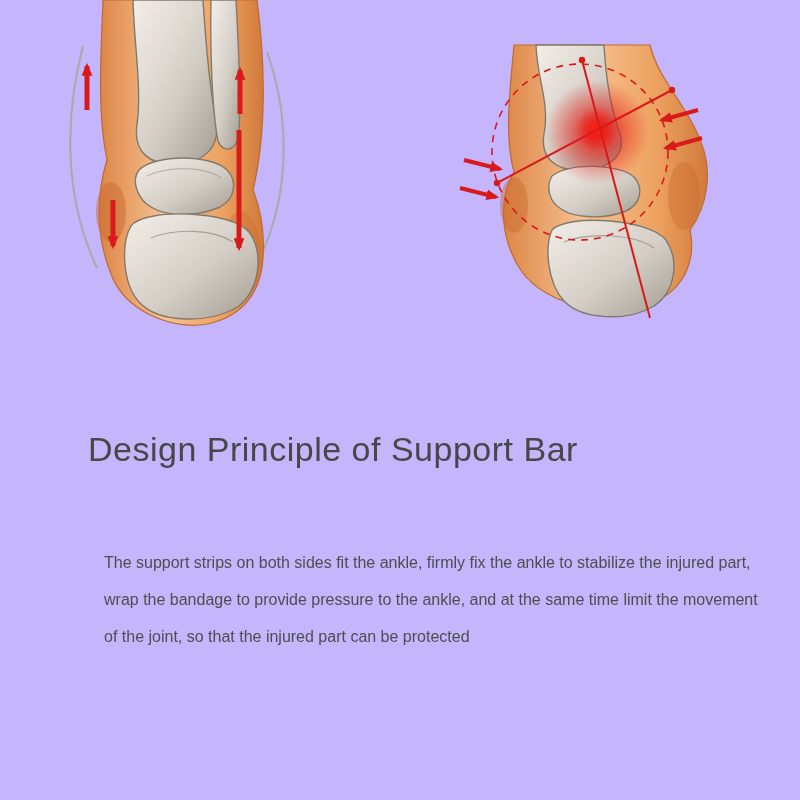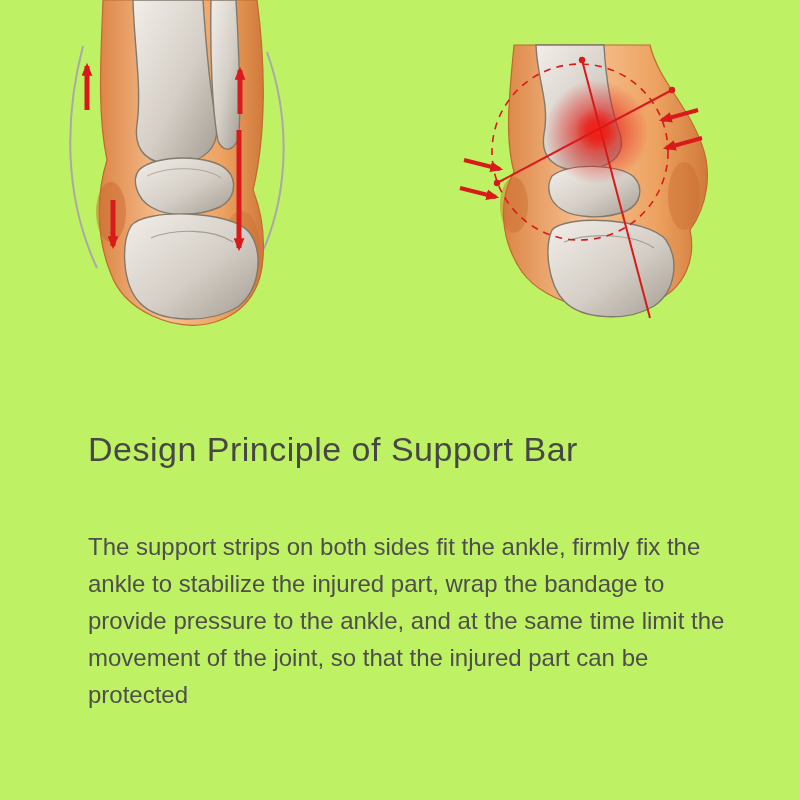--- a/index.html
+++ b/index.html
@@ -1,20 +1,20 @@
 <!DOCTYPE html>
 <html><head>
 <meta charset="utf-8">
 <style>
   html, body { margin: 0; padding: 0; background: #ffffff; }
   .canvas {
     position: relative;
     width: 800px;
     height: 800px;
-    background: #bef264;
+    background: #c4b5fd;
     overflow: hidden;
     font-family: "Liberation Sans", sans-serif;
   }
   .illus { position: absolute; top: 0; }
   .illus-left  { left: 55px;  width: 250px; height: 335px; }
   .illus-right { left: 452px; width: 270px; height: 335px; }
   .heading {
     position: absolute;
     left: 88px;
     top: 430px;
@@ -22,22 +22,22 @@
     font-size: 34px;
     font-weight: 400;
     letter-spacing: 0.5px;
     color: #474747;
   }
   .para {
     position: absolute;
     left: 88px;
     top: 528px;
     width: 655px;
-    margin: 0;
-    font-size: 24px;
+    margin: 16px;
+    font-size: 16px;
     line-height: 37px;
     color: #4e4e4e;
   }
 </style>
 </head>
 <body>
 
 <div class="canvas">
 
   <svg class="illus illus-left" viewBox="0 0 250 335" role="img" aria-label="Rear view of ankle bones with red arrows pointing up and down on both sides and thin support-strip curves flanking the ankle">

